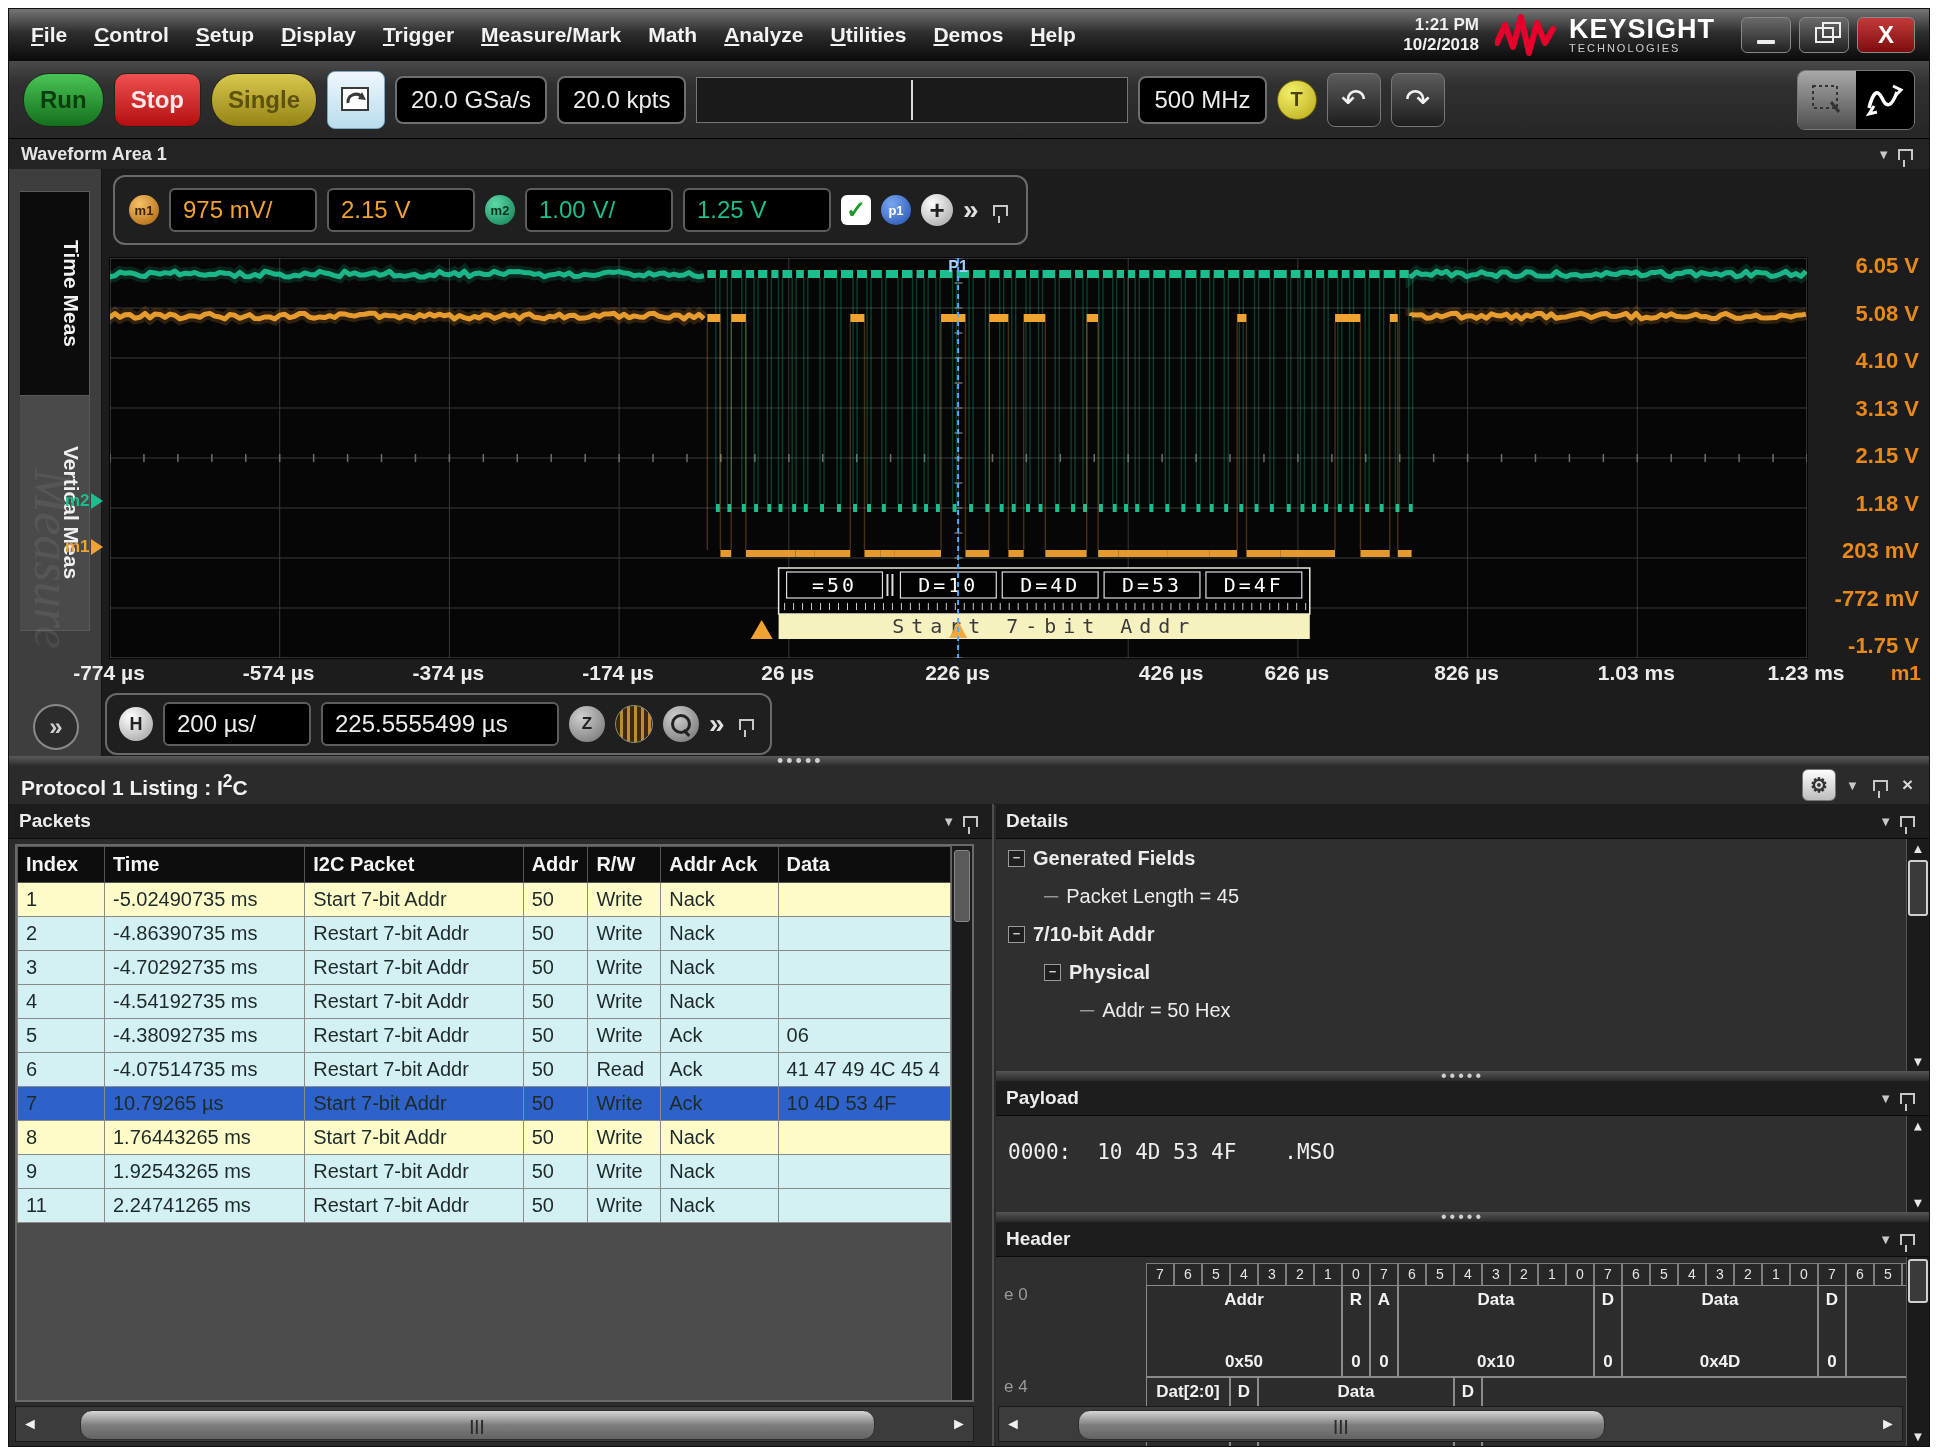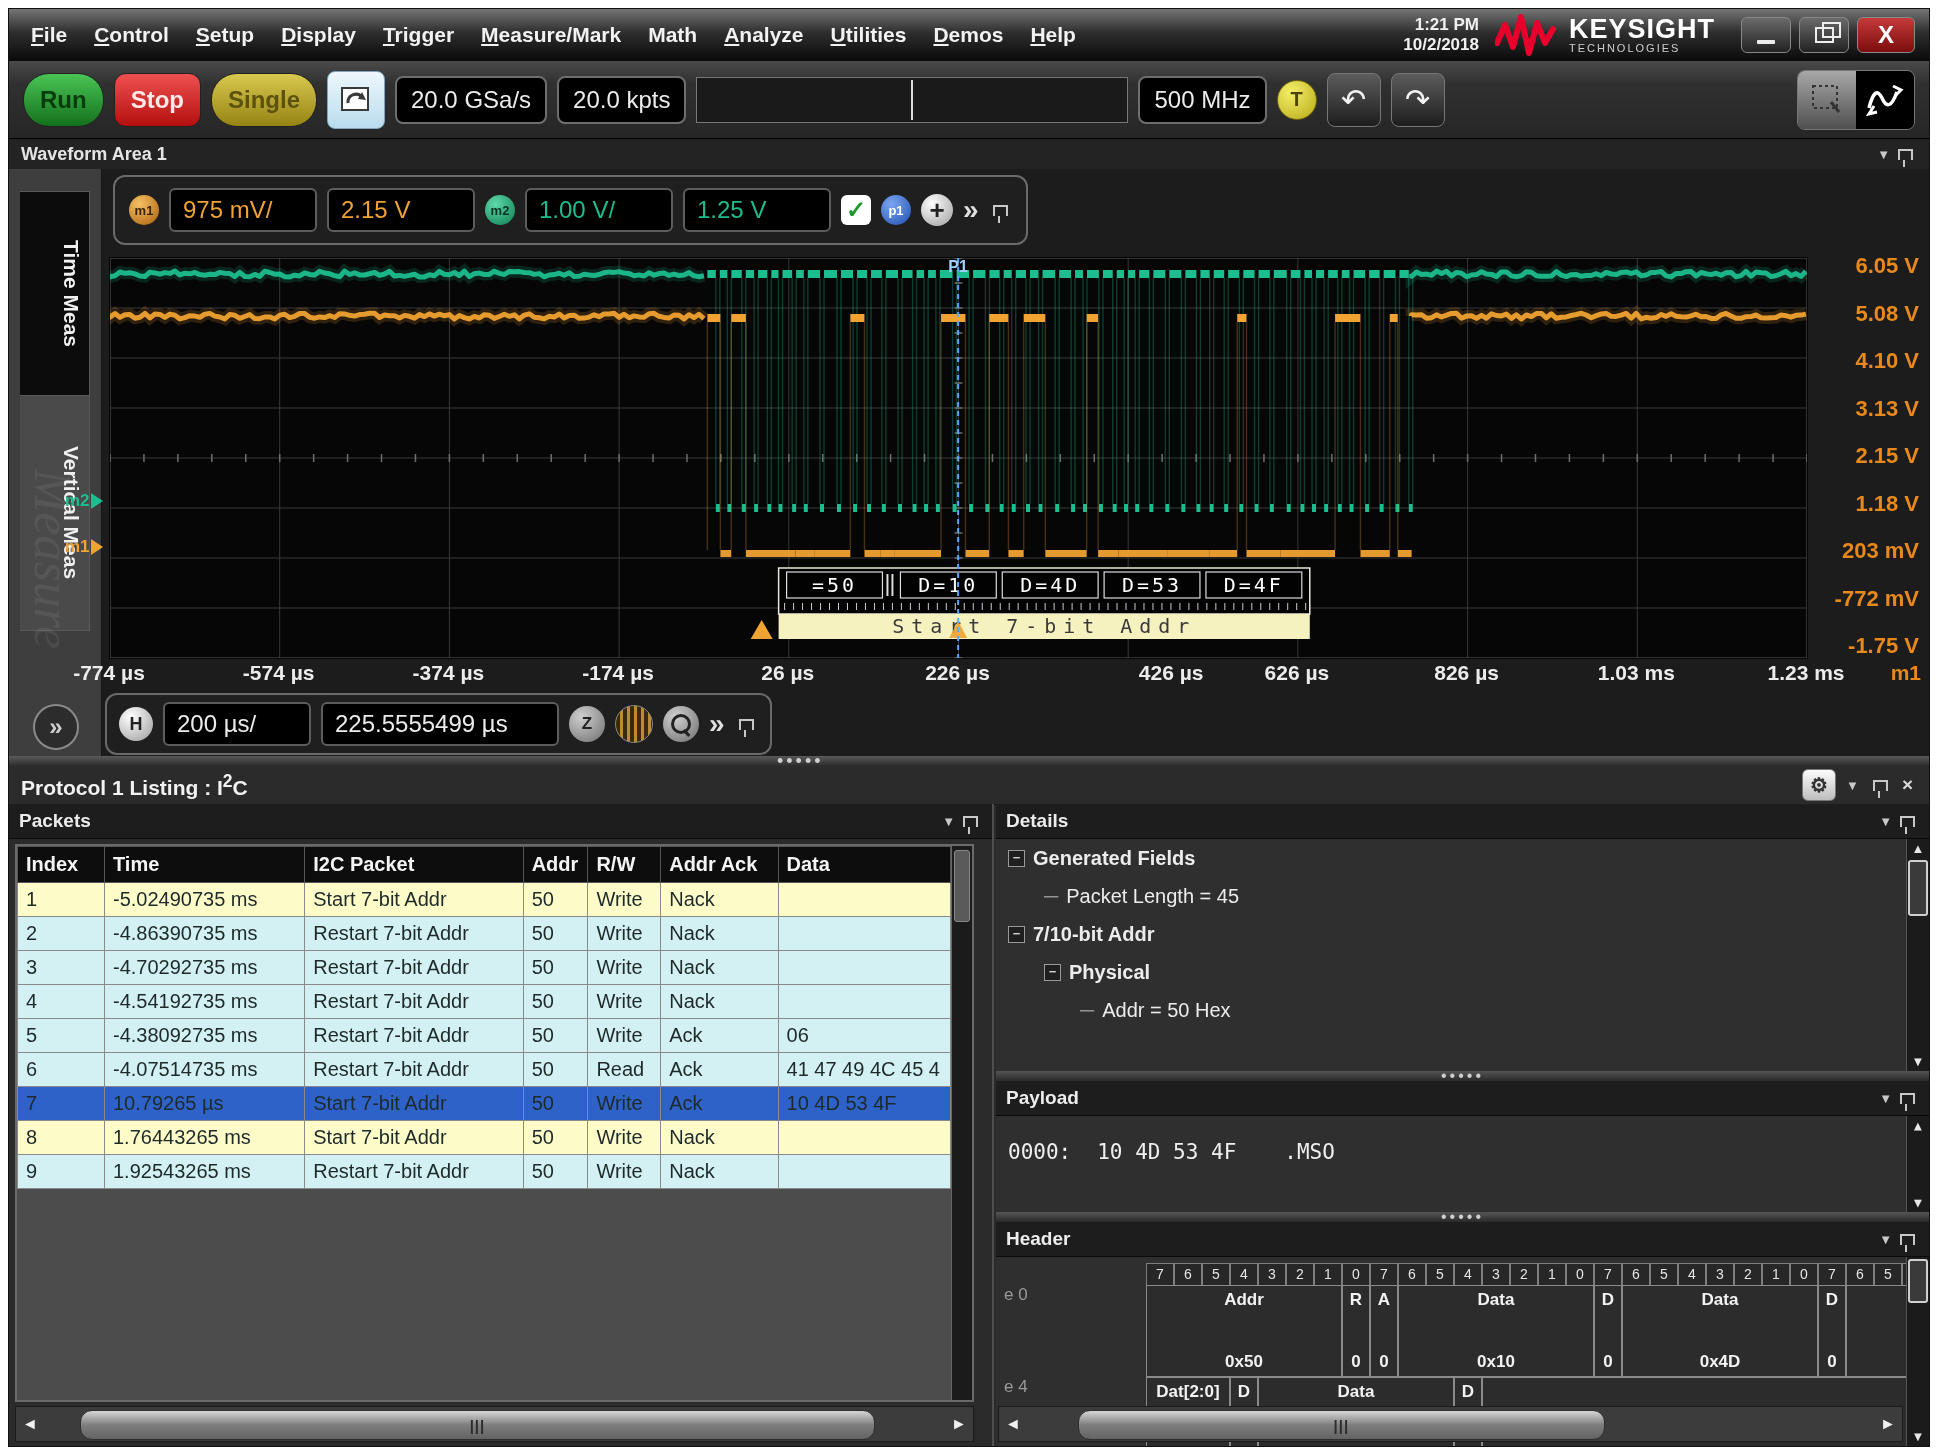--- a/index.html
+++ b/index.html
@@ -844,20 +844,29 @@
               </tr>
               <tr class="cyan">
                 <td>9</td>
                 <td>1.92543265 ms</td>
                 <td>Restart 7-bit Addr</td>
                 <td>50</td>
                 <td>Write</td>
                 <td>Nack</td>
                 <td></td>
               </tr>
+              <tr class="cyan">
+                <td>11</td>
+                <td>2.24741265 ms</td>
+                <td>Restart 7-bit Addr</td>
+                <td>50</td>
+                <td>Write</td>
+                <td>Nack</td>
+                <td></td>
+              </tr>
             </tbody>
           </table>
         <div id="pkt-vscroll">
             <div class="thumb"></div>
           </div>
       </div>
       <div class="hscroll" style="right:18px;">
         <span class="larr">◄</span>
         <span class="track">
             <span class="hthumb" style="left:4%;width:88%;">|||</span>

